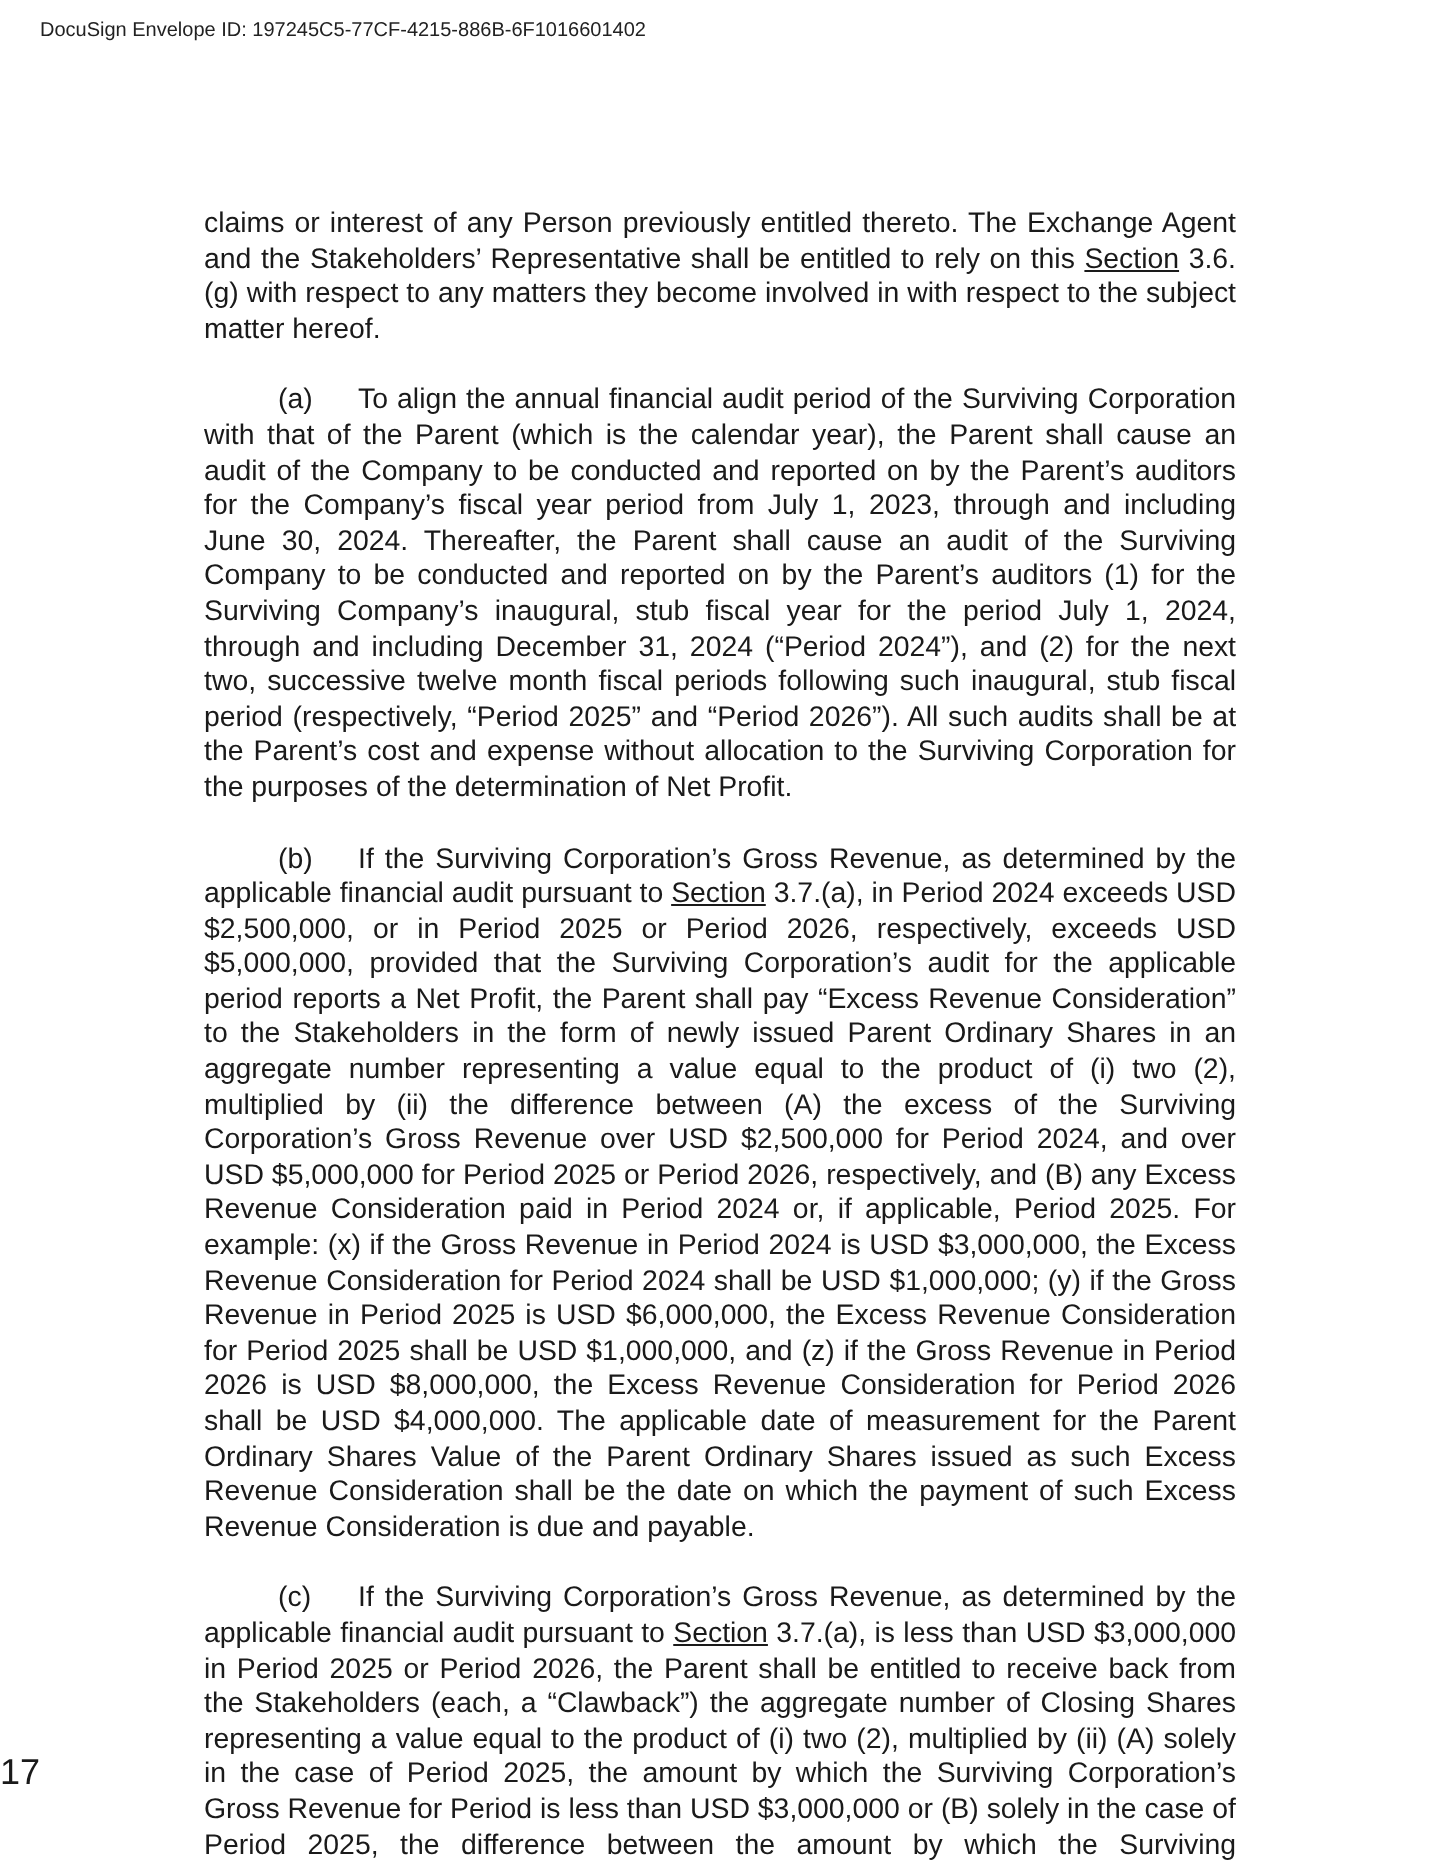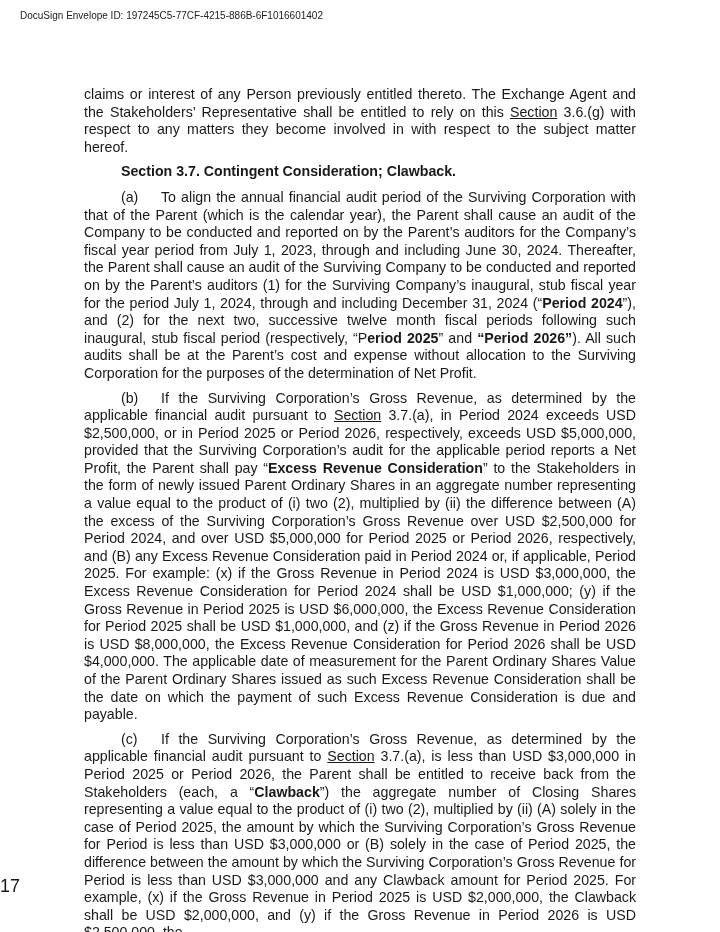--- a/index.html
+++ b/index.html
@@ -1,37 +1,36 @@
 <!DOCTYPE html>
 <html><head>
 <meta charset="utf-8">
 <style>
   html, body { margin: 0; padding: 0; background: #ffffff; }
   body { width: 720px; height: 932px; position: relative; overflow: hidden;
          font-family: "Liberation Sans", sans-serif; color: #1a1a1a; }
   .envelope { position: absolute; left: 20px; top: 10px; font-size: 10px; color: #222; text-align: center; }
   .page { position: absolute; left: 84px; top: 86px; width: 552px; font-size: 14.2px; line-height: 17.6px; }
-  .p { text-align: justify; margin: 0; }
+  .p { text-align: justify; margin: 18px; }
   .p + .p { margin-top: 7px; }
   .indent { text-indent: 37px; }
   .heading { font-weight: bold; margin-left: 37px; margin-top: 8px; margin-bottom: 8px; }
   .lbl { display: inline-block; width: 40px; text-indent: 0; }
   u { text-decoration: underline; }
-  b { font-weight: bold; }
+  b { font-weight: normal; }
   .pagenum { position: absolute; left: 0; width: 580px; top: 876px; text-align: left; font-size: 18px; }
 </style>
 </head>
 <body>
 
 <div class="envelope">DocuSign Envelope ID: 197245C5-77CF-4215-886B-6F1016601402</div>
 
 <div class="page">
   <p class="p"><span>claims or interest of any Person previously entitled thereto. The Exchange Agent and the Stakeholders’ Representative shall be entitled to rely on this </span><u>Section</u><span> 3.6.(g) with respect to any matters they become involved in with respect to the subject matter hereof.</span></p>
 
-  <p class="p heading">Section 3.7. Contingent Consideration; Clawback.</p>
 
   <p class="p indent"><span class="lbl">(a)</span><span>To align the annual financial audit period of the Surviving Corporation with that of the Parent (which is the calendar year), the Parent shall cause an audit of the Company to be conducted and reported on by the Parent’s auditors for the Company’s fiscal year period from July 1, 2023, through and including June 30, 2024. Thereafter, the Parent shall cause an audit of the Surviving Company to be conducted and reported on by the Parent’s auditors (1) for the Surviving Company’s inaugural, stub fiscal year for the period July 1, 2024, through and including December 31, 2024 (“</span><b>Period 2024</b><span>”), and (2) for the next two, successive twelve month fiscal periods following such inaugural, stub fiscal period (respectively, “P</span><b>eriod 2025</b><span>” and </span><b>“Period 2026”</b><span>). All such audits shall be at the Parent’s cost and expense without allocation to the Surviving Corporation for the purposes of the determination of Net Profit.</span></p>
 
   <p class="p indent"><span class="lbl">(b)</span><span>If the Surviving Corporation’s Gross Revenue, as determined by the applicable financial audit pursuant to </span><u>Section</u><span> 3.7.(a), in Period 2024 exceeds USD $2,500,000, or in Period 2025 or Period 2026, respectively, exceeds USD $5,000,000, provided that the Surviving Corporation’s audit for the applicable period reports a Net Profit, the Parent shall pay “</span><b>Excess Revenue Consideration</b><span>” to the Stakeholders in the form of newly issued Parent Ordinary Shares in an aggregate number representing a value equal to the product of (i) two (2), multiplied by (ii) the difference between (A) the excess of the Surviving Corporation’s Gross Revenue over USD $2,500,000 for Period 2024, and over USD $5,000,000 for Period 2025 or Period 2026, respectively, and (B) any Excess Revenue Consideration paid in Period 2024 or, if applicable, Period 2025. For example: (x) if the Gross Revenue in Period 2024 is USD $3,000,000, the Excess Revenue Consideration for Period 2024 shall be USD $1,000,000; (y) if the Gross Revenue in Period 2025 is USD $6,000,000, the Excess Revenue Consideration for Period 2025 shall be USD $1,000,000, and (z) if the Gross Revenue in Period 2026 is USD $8,000,000, the Excess Revenue Consideration for Period 2026 shall be USD $4,000,000. The applicable date of measurement for the Parent Ordinary Shares Value of the Parent Ordinary Shares issued as such Excess Revenue Consideration shall be the date on which the payment of such Excess Revenue Consideration is due and payable.</span></p>
 
   <p class="p indent"><span class="lbl">(c)</span><span>If the Surviving Corporation’s Gross Revenue, as determined by the applicable financial audit pursuant to </span><u>Section</u><span> 3.7.(a), is less than USD $3,000,000 in Period 2025 or Period 2026, the Parent shall be entitled to receive back from the Stakeholders (each, a “</span><b>Clawback</b><span>”) the aggregate number of Closing Shares representing a value equal to the product of (i) two (2), multiplied by (ii) (A) solely in the case of Period 2025, the amount by which the Surviving Corporation’s Gross Revenue for Period is less than USD $3,000,000 or (B) solely in the case of Period 2025, the difference between the amount by which the Surviving Corporation’s Gross Revenue for Period is less than USD $3,000,000 and any Clawback amount for Period 2025. For example, (x) if the Gross Revenue in Period 2025 is USD $2,000,000, the Clawback shall be USD $2,000,000, and (y) if the Gross Revenue in Period 2026 is USD $2,500,000, the</span></p>
 </div>
 
 <div class="pagenum">17</div>
 

